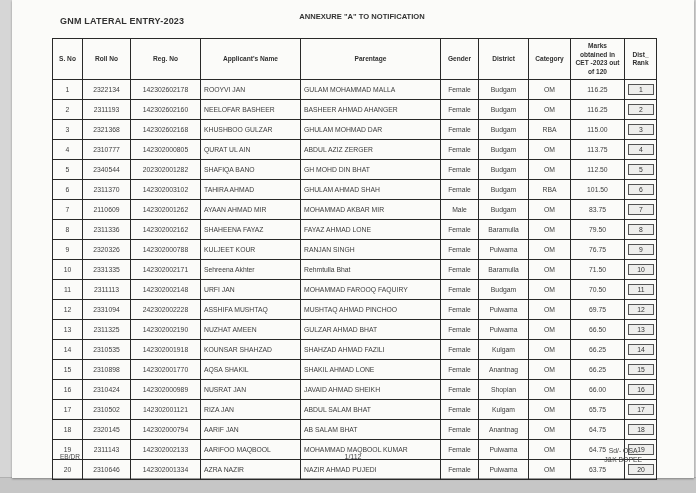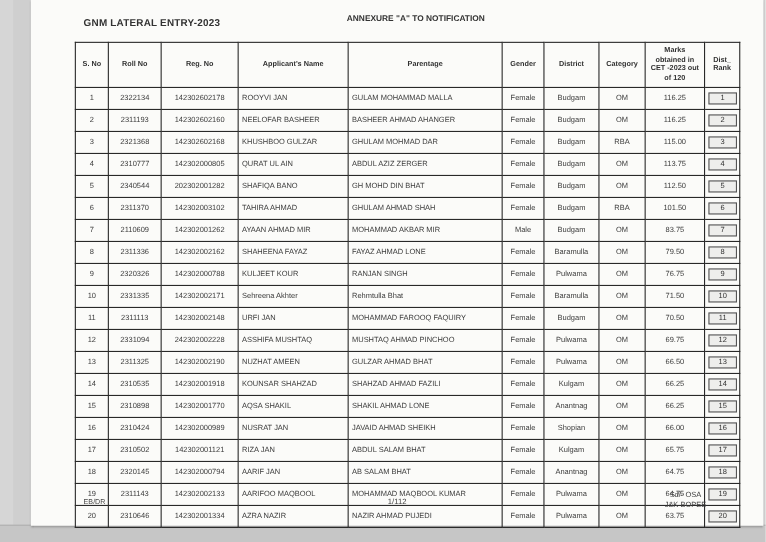--- a/index.html
+++ b/index.html
@@ -5,21 +5,20 @@
   html,body{margin:0;padding:0;}
   body{
     width:696px;height:493px;overflow:hidden;position:relative;
     background:#cfcfcf;
     font-family:"Liberation Sans", sans-serif;
   }
   .page{
     position:absolute;left:12px;top:0;right:2px;bottom:15px;
     background:#fbfbf9;
     box-shadow:0 1px 2px rgba(0,0,0,.35);
-    margin-left:16px;
   }
   .page-inner{
     position:absolute;inset:0;
     filter:blur(.3px) contrast(1.02);
     color:#3a3a3a;
   }
   .doc-title{
     position:absolute;left:48px;top:16px;
     font-size:9px;font-weight:bold;letter-spacing:.2px;color:#343434;
   }

